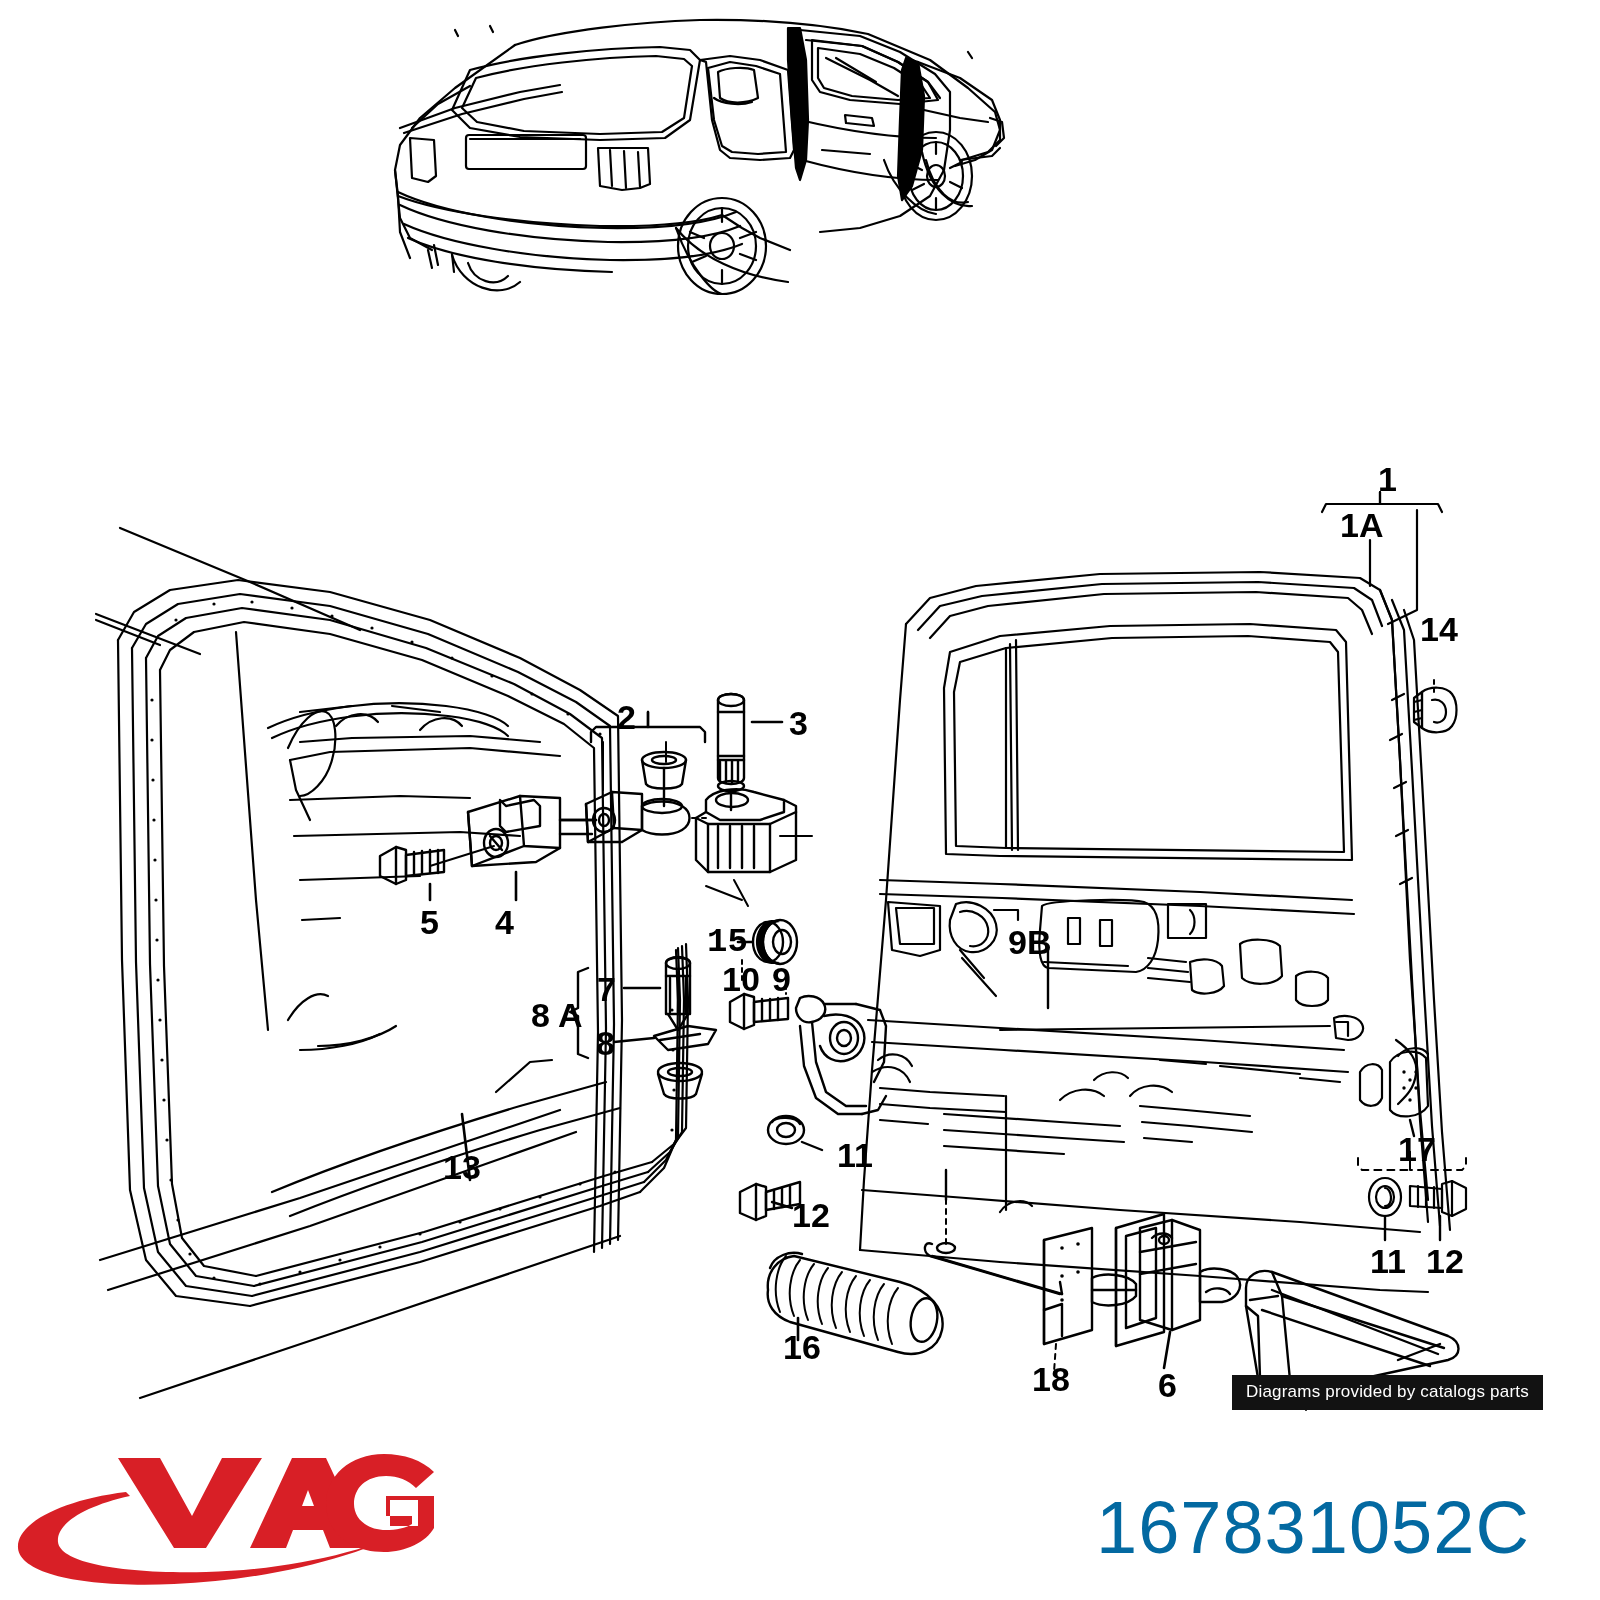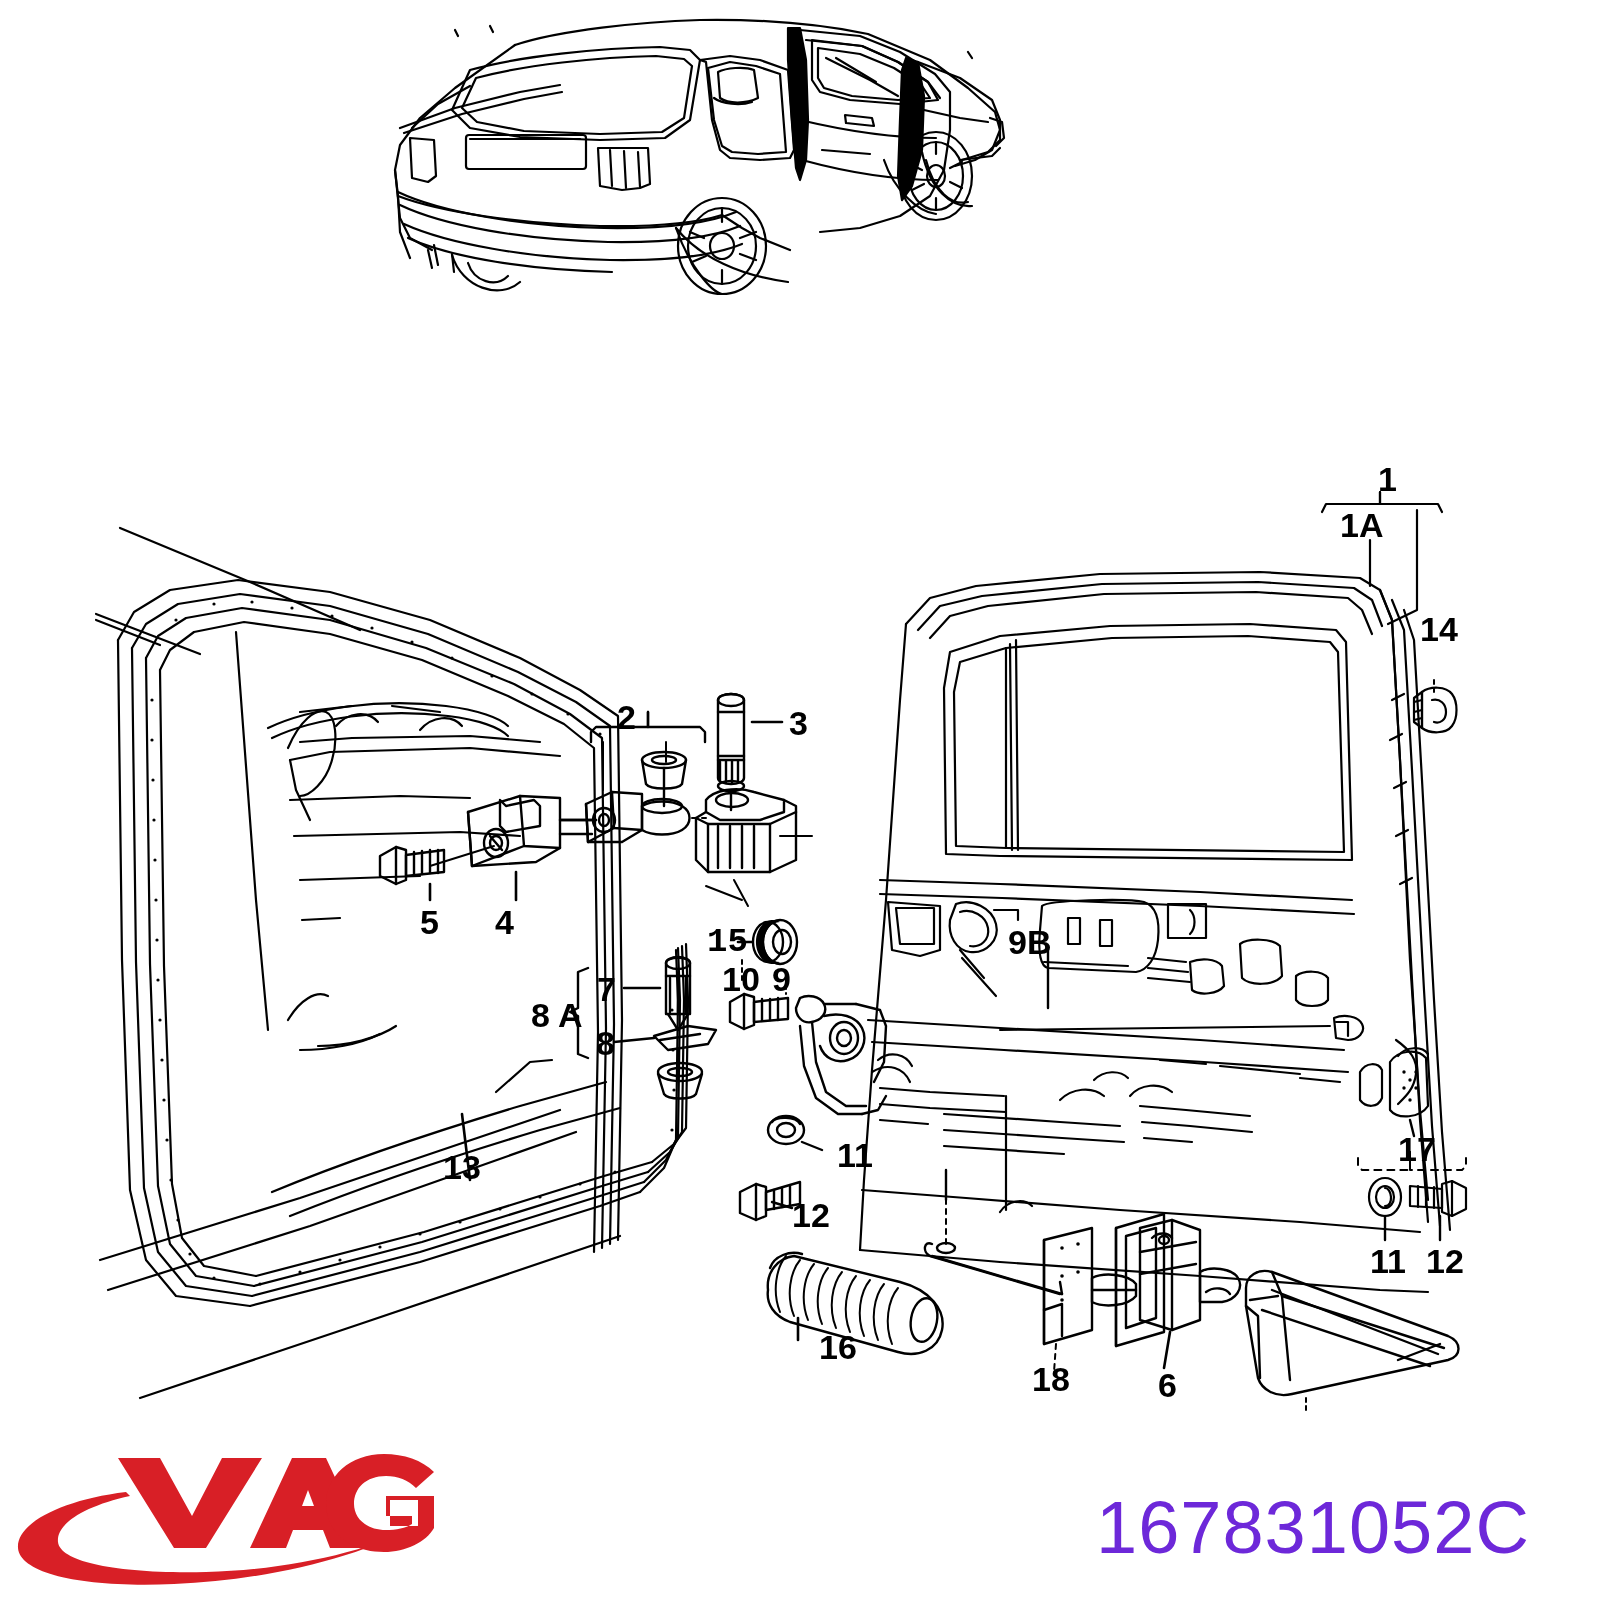--- a/index.html
+++ b/index.html
@@ -8,21 +8,21 @@
        font-family:"Liberation Sans", sans-serif;color:#000;}
   .stage{position:absolute;left:0;top:0;width:1600px;height:1600px;}
   svg{display:block;}
   .lbl{position:absolute;font-family:"Liberation Sans", sans-serif;
        font-weight:700;color:#000;white-space:nowrap;line-height:1;}
   .lbl.n{font-size:34px;}
   .watermark{position:absolute;background:#121212;color:#ffffff;
        font-family:"Liberation Sans", sans-serif;font-size:17px;
        letter-spacing:.2px;padding:7px 14px 8px 14px;white-space:nowrap;}
   .partno{position:absolute;font-family:"Liberation Sans", sans-serif;
-       font-size:74px;font-weight:400;letter-spacing:1px;color:#6d28d9;}
+       font-size:74px;font-weight:400;letter-spacing:1px;color:#0369a1;}
   .logo{position:absolute;}
 </style>
 </head>
 <body>
 
 <div class="stage">
 
 <svg width="1600" height="1600" viewBox="0 0 1600 1600" xmlns="http://www.w3.org/2000/svg">
   <rect x="0" y="0" width="1600" height="1600" fill="#ffffff"></rect>
 
@@ -629,24 +629,25 @@
 <div class="lbl n" style="left:531px;top:998px;text-align:center;">8 A</div>
 <div class="lbl n" style="left:772px;top:962px;">9</div>
 <div class="lbl n" style="left:722px;top:962px;">10</div>
 <div class="lbl n" style="left:837px;top:1138px;">11</div>
 <div class="lbl n" style="left:792px;top:1198px;">12</div>
 <div class="lbl n" style="left:1370px;top:1244px;">11</div>
 <div class="lbl n" style="left:1426px;top:1244px;">12</div>
 <div class="lbl n" style="left:443px;top:1150px;">13</div>
 <div class="lbl n" style="left:1420px;top:612px;">14</div>
 <div class="lbl n" style="left:707px;top:925px;font-family:Liberation Mono, monospace;">15</div>
-<div class="lbl n" style="left:783px;top:1330px;margin-left:36px;">16</div>
+<div class="lbl n" style="left:783px;top:1330px;">16</div>
 <div class="lbl n" style="left:1398px;top:1132px;">17</div>
 <div class="lbl n" style="left:1032px;top:1362px;">18</div>
 
+<div class="watermark" style="left:1232px;top:1375px;">Diagrams provided by catalogs parts</div>
 
 <div class="partno" style="left:1096px;top:1485px;">167831052C</div>
 
 <div class="logo" style="left:14px;top:1448px;width:470px;height:140px;">
   <svg width="470" height="140" viewBox="0 0 470 140" xmlns="http://www.w3.org/2000/svg">
     <path d="M112,44 C46,52 2,76 4,100 C6,126 70,140 160,136
              C260,132 360,106 420,68 C372,100 280,122 192,124
              C104,126 46,114 44,94 C42,76 70,58 116,48 Z" fill="#D81F26" stroke="none"></path>
     <g fill="#D81F26" stroke="none">
       <path d="M104,10 L146,10 L178,68 L208,10 L248,10 L192,100 L160,100 Z"></path>

